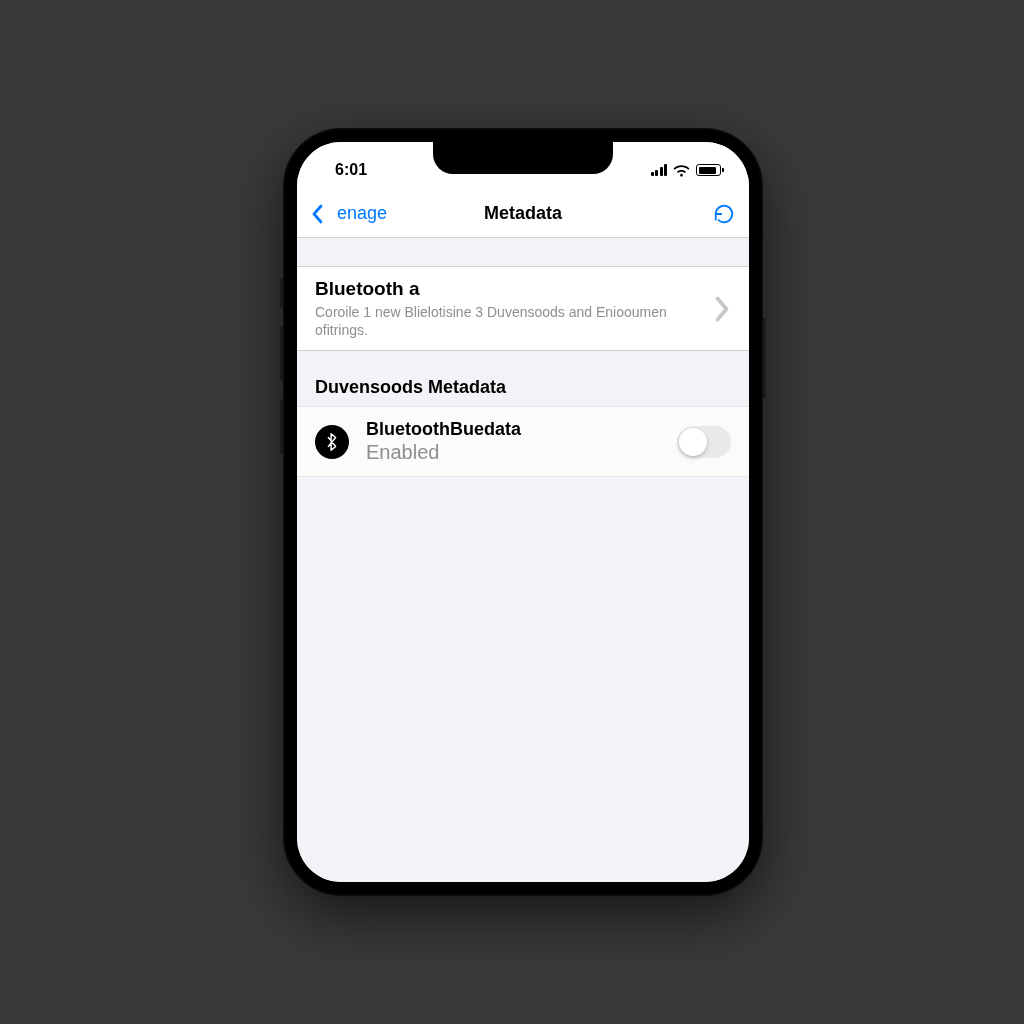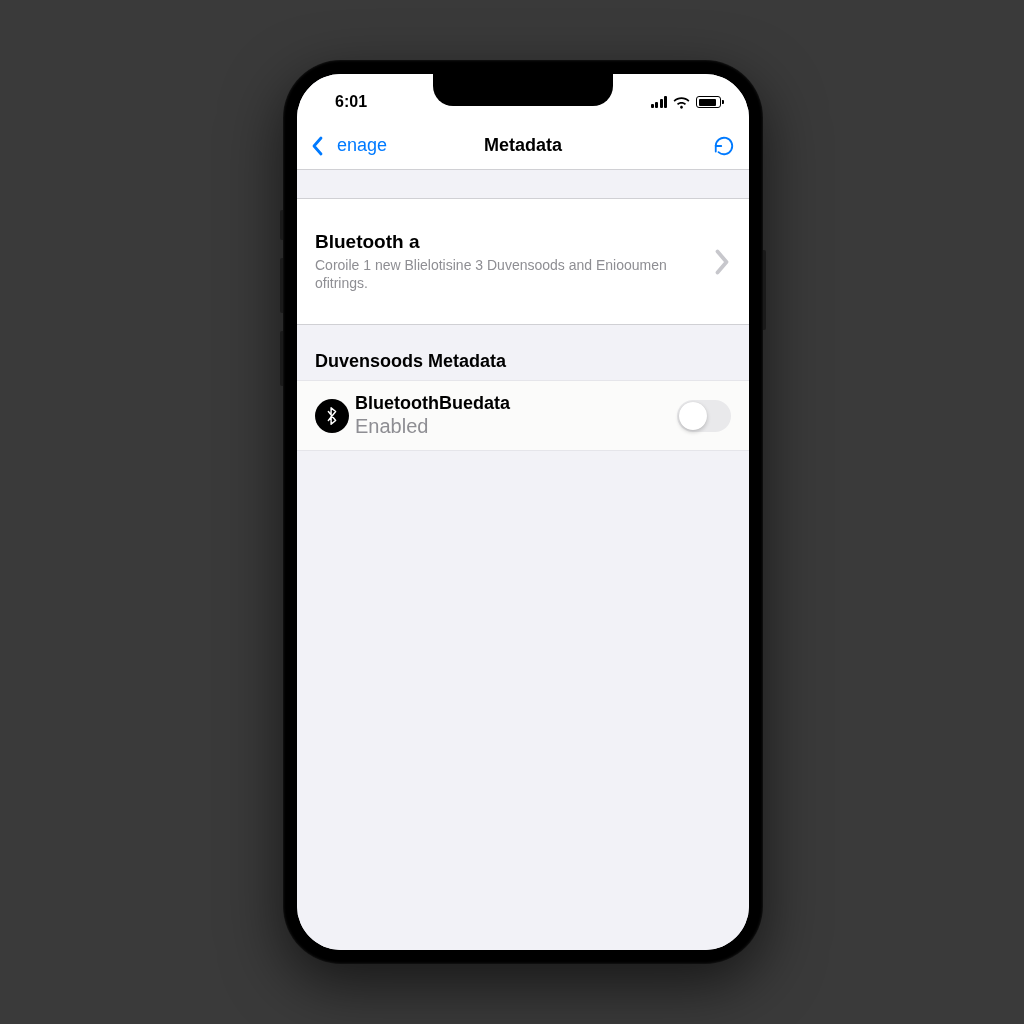--- a/index.html
+++ b/index.html
@@ -13,21 +13,21 @@
       width: 1024px;
       height: 1024px;
       background: #3a3a3a;
       display: flex;
       justify-content: center;
       align-items: center;
       overflow: hidden;
     }
     .phone {
       width: 480px;
-      height: 904px;
+      height: 768px;
       background: #000;
       border-radius: 58px;
       padding: 14px;
       box-shadow: 0 20px 60px rgba(0,0,0,0.6), inset 0 0 3px rgba(255,255,255,0.15);
       position: relative;
       margin-left: 22px;
     }
     .screen {
       width: 100%;
       height: 100%;
@@ -149,21 +149,21 @@
     .content {
       background: #f2f2f7;
       height: calc(100% - 96px);
       overflow: hidden;
     }
     .bt-section {
       background: #fff;
       margin-top: 28px;
       border-top: 0.5px solid #d0d0d4;
       border-bottom: 0.5px solid #d0d0d4;
-      padding: 32px 18px;
+      padding: 11px 18px;
       display: flex;
       align-items: center;
       justify-content: space-between;
     }
     .bt-text {
       flex: 1;
       padding-right: 8px;
     }
     .bt-title {
       font-size: 19px;
@@ -195,21 +195,21 @@
       border-top: 0.5px solid #e5e5ea;
       border-bottom: 0.5px solid #e5e5ea;
       padding: 12px 18px;
       display: flex;
       align-items: center;
       justify-content: space-between;
     }
     .meta-left {
       display: flex;
       align-items: center;
-      gap: 6px;
+      gap: 17px;
     }
     .bt-icon-wrap {
       width: 34px;
       height: 34px;
       background: #000;
       border-radius: 50%;
       display: flex;
       align-items: center;
       justify-content: center;
       flex-shrink: 0;

